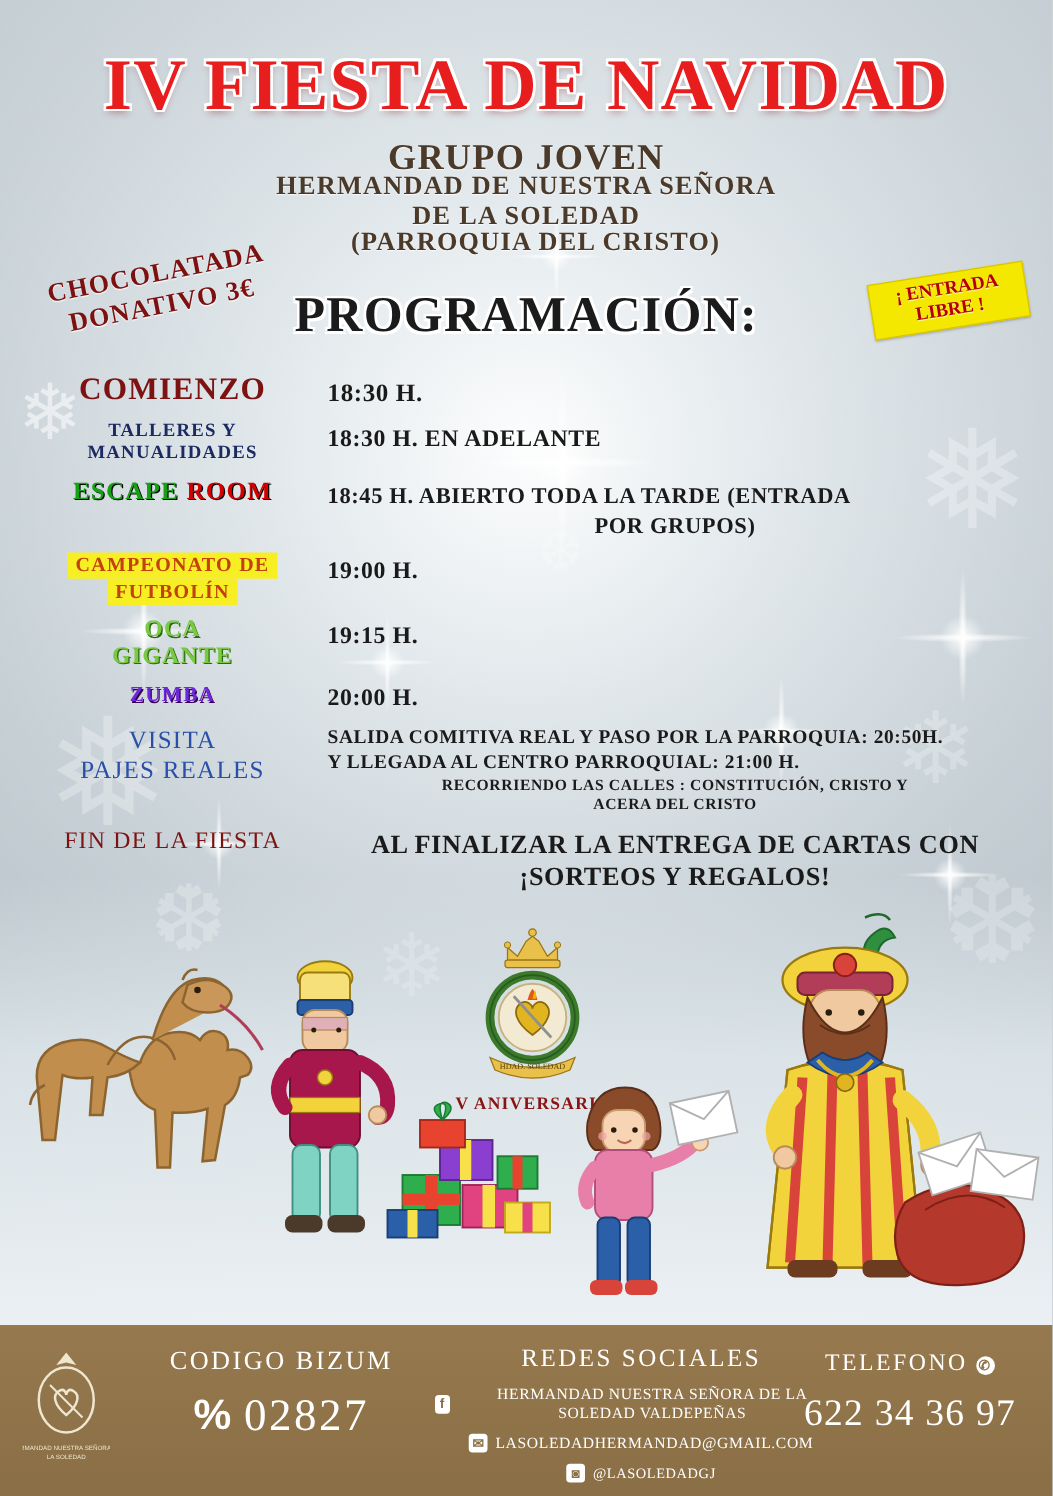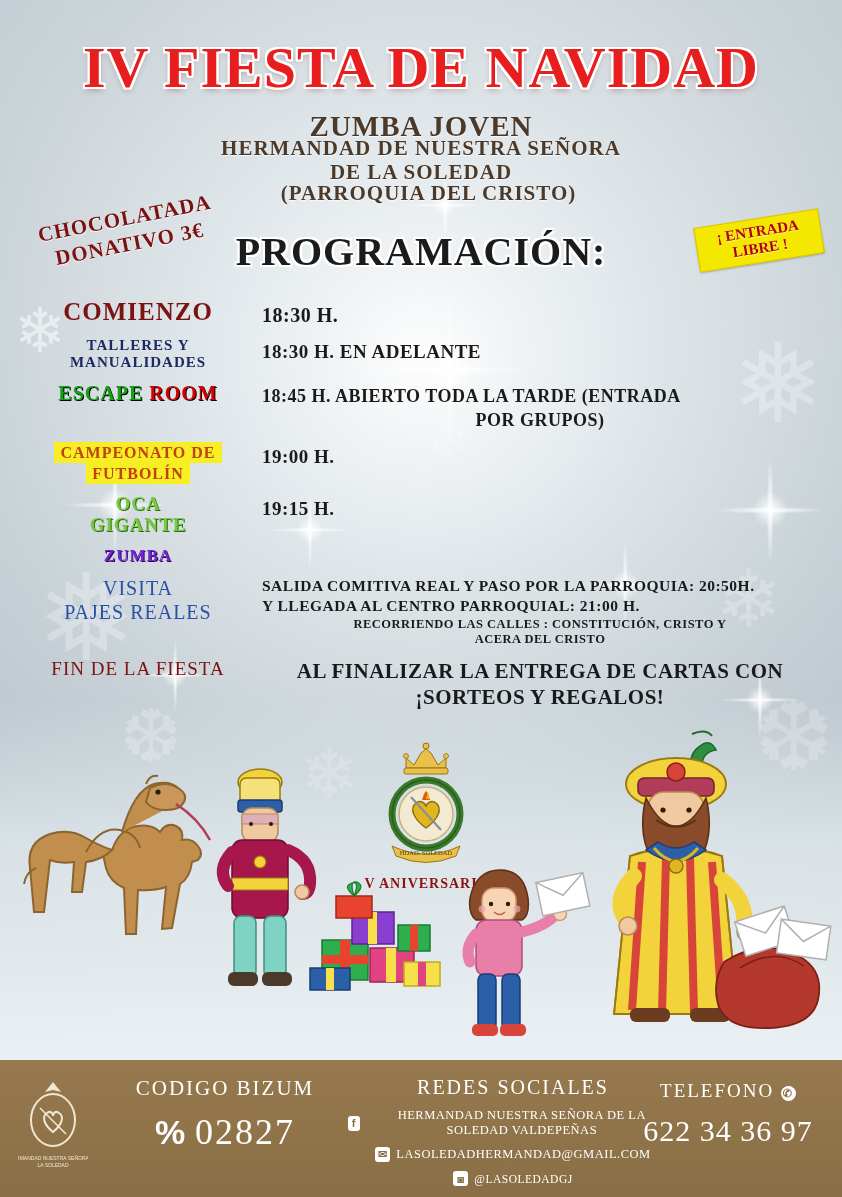--- a/index.html
+++ b/index.html
@@ -186,21 +186,21 @@
     </div>
   <div class="sparkle" style="left:700px;top:640px;width:120px;height:120px;">
       <i></i>
     </div>
   <div class="sparkle" style="left:390px;top:150px;width:110px;height:110px;">
       <i></i>
     </div>
 </div>
 
 <div class="title">IV FIESTA DE NAVIDAD</div>
-<div class="subtitle sub1">ZUMBA JOVEN</div>
+<div class="subtitle sub1">GRUPO JOVEN</div>
 <div class="subtitle sub2">HERMANDAD  DE NUESTRA SEÑORA</div>
 <div class="subtitle sub3">DE LA SOLEDAD</div>
 <div class="subtitle sub4">(PARROQUIA DEL CRISTO)</div>
 
 <div class="chocolatada">
   <div>CHOCOLATADA</div>
   <div>DONATIVO 3€</div>
 </div>
 
 <div class="entrada">
@@ -247,20 +247,21 @@
   <div class="row">
     <div class="lbl l-oca">
       <div>OCA</div>
       <div>GIGANTE</div>
     </div>
     <div class="val v-oca">19:15 H.</div>
   </div>
 
   <div class="row">
     <div class="lbl l-zumba">ZUMBA</div>
+    <div class="val v-zumba">20:00 H.</div>
   </div>
 
   <div class="row">
     <div class="lbl l-visita">
       <div>VISITA</div>
       <div>PAJES REALES</div>
     </div>
     <div class="val v-visita">
       <div>SALIDA COMITIVA REAL Y PASO POR LA PARROQUIA: 20:50H.</div>
       <div>Y LLEGADA AL CENTRO PARROQUIAL: 21:00 H.</div>

